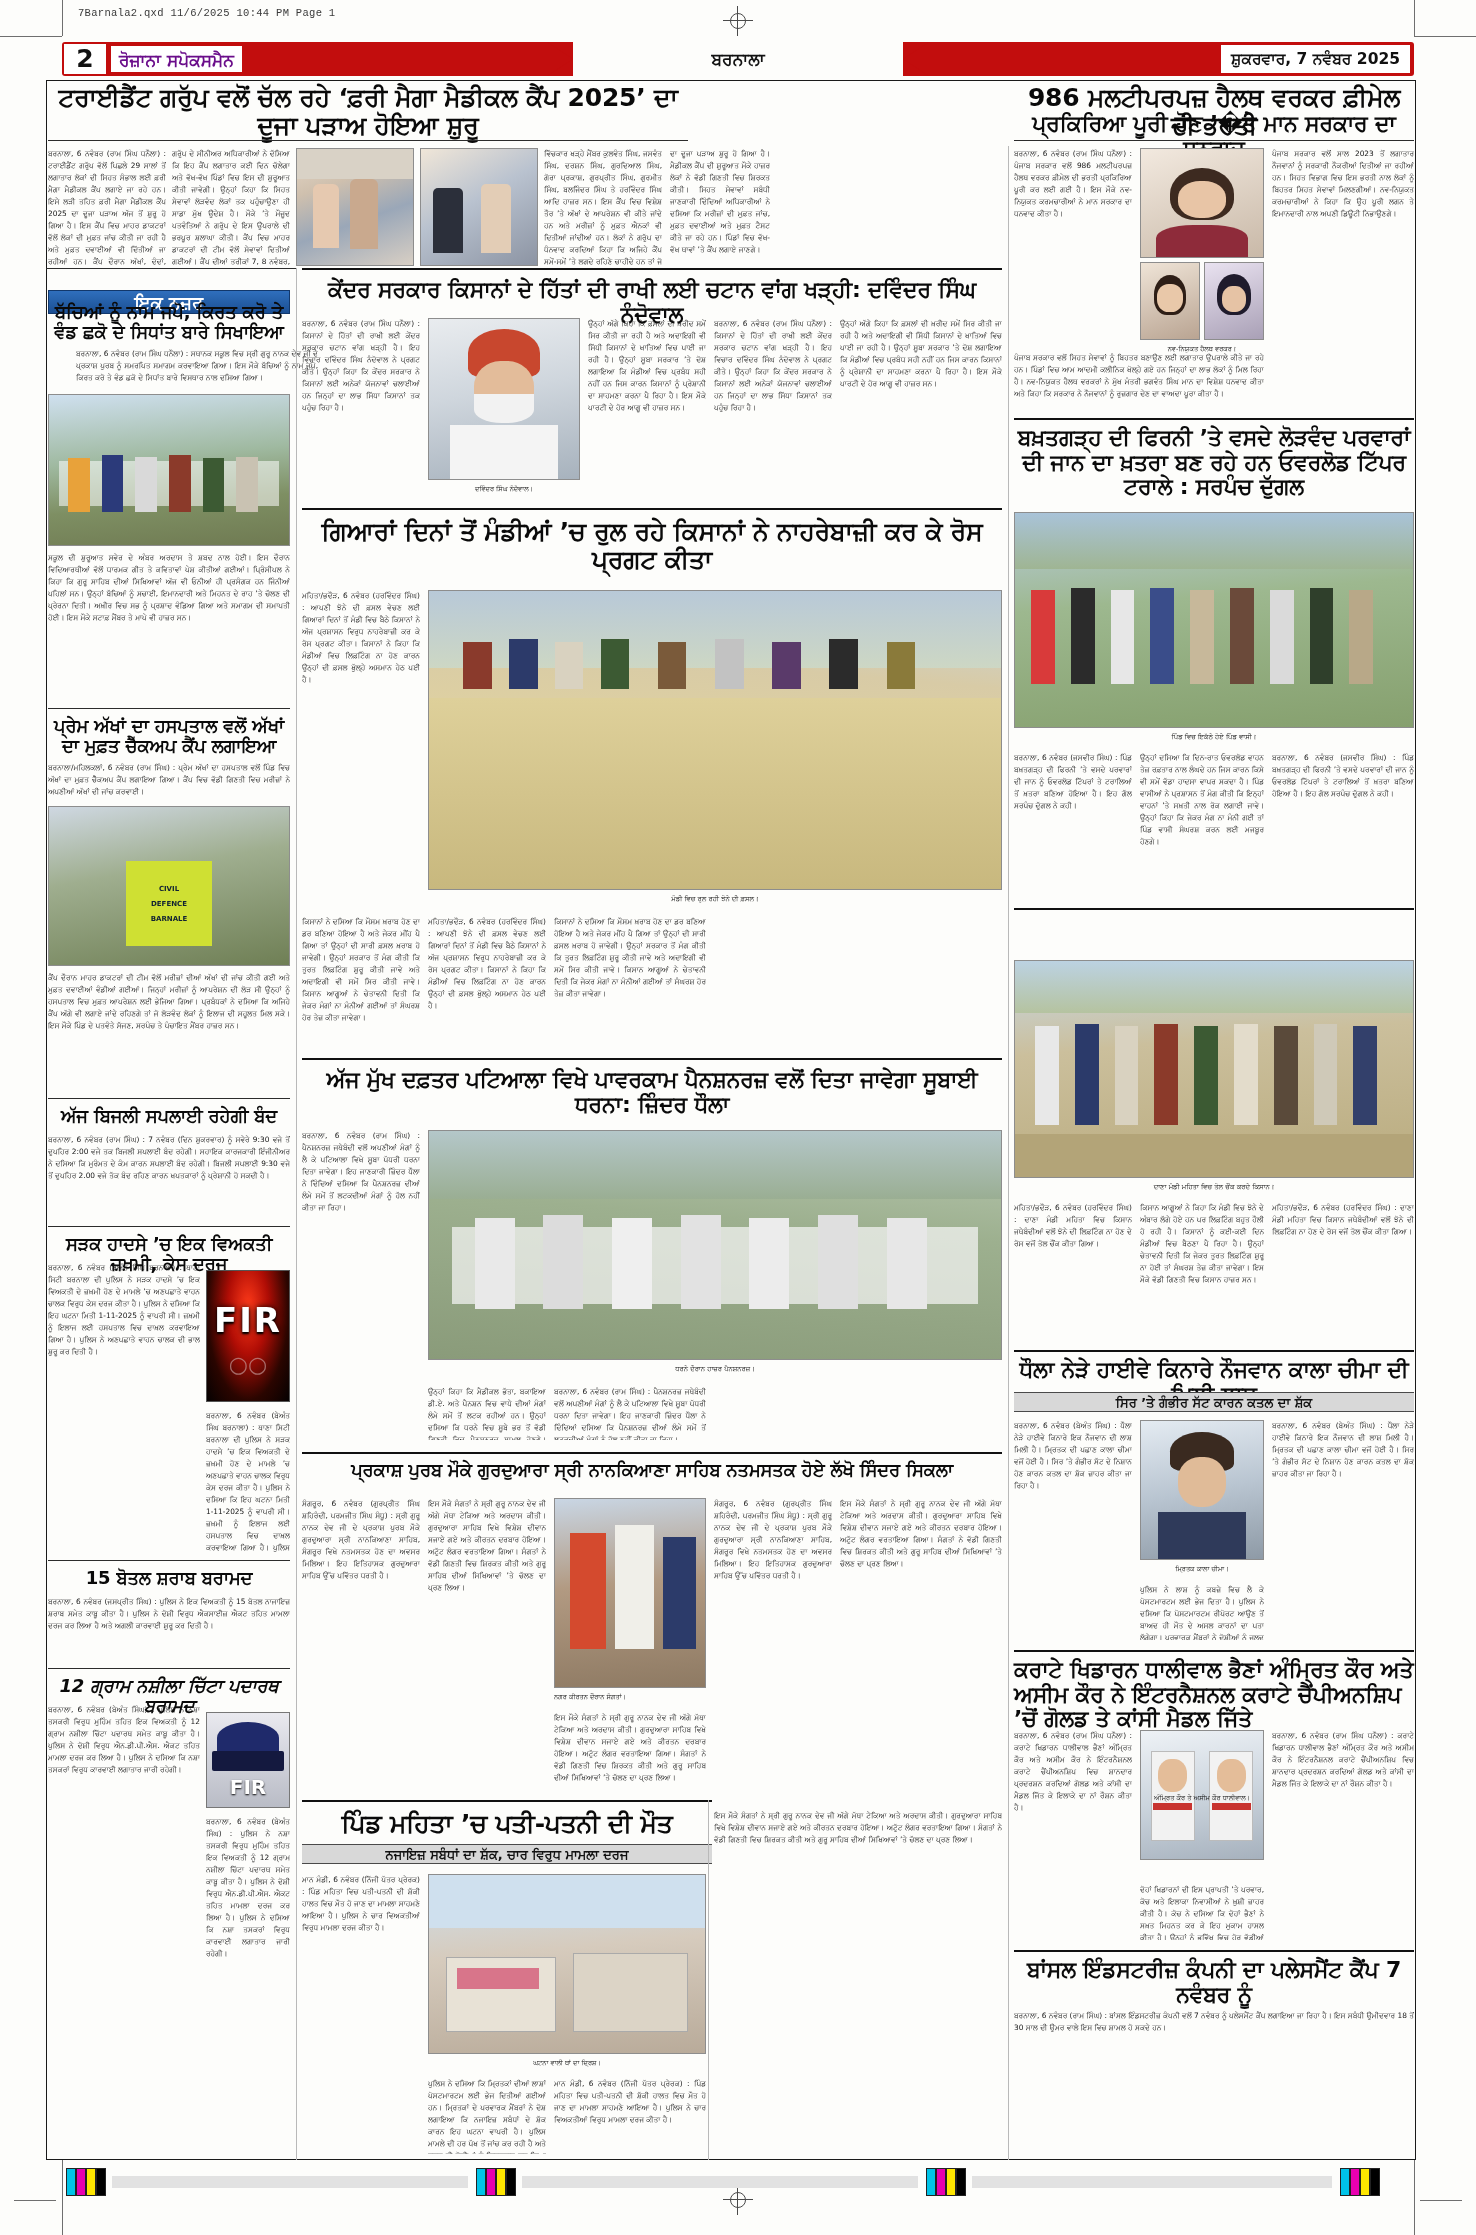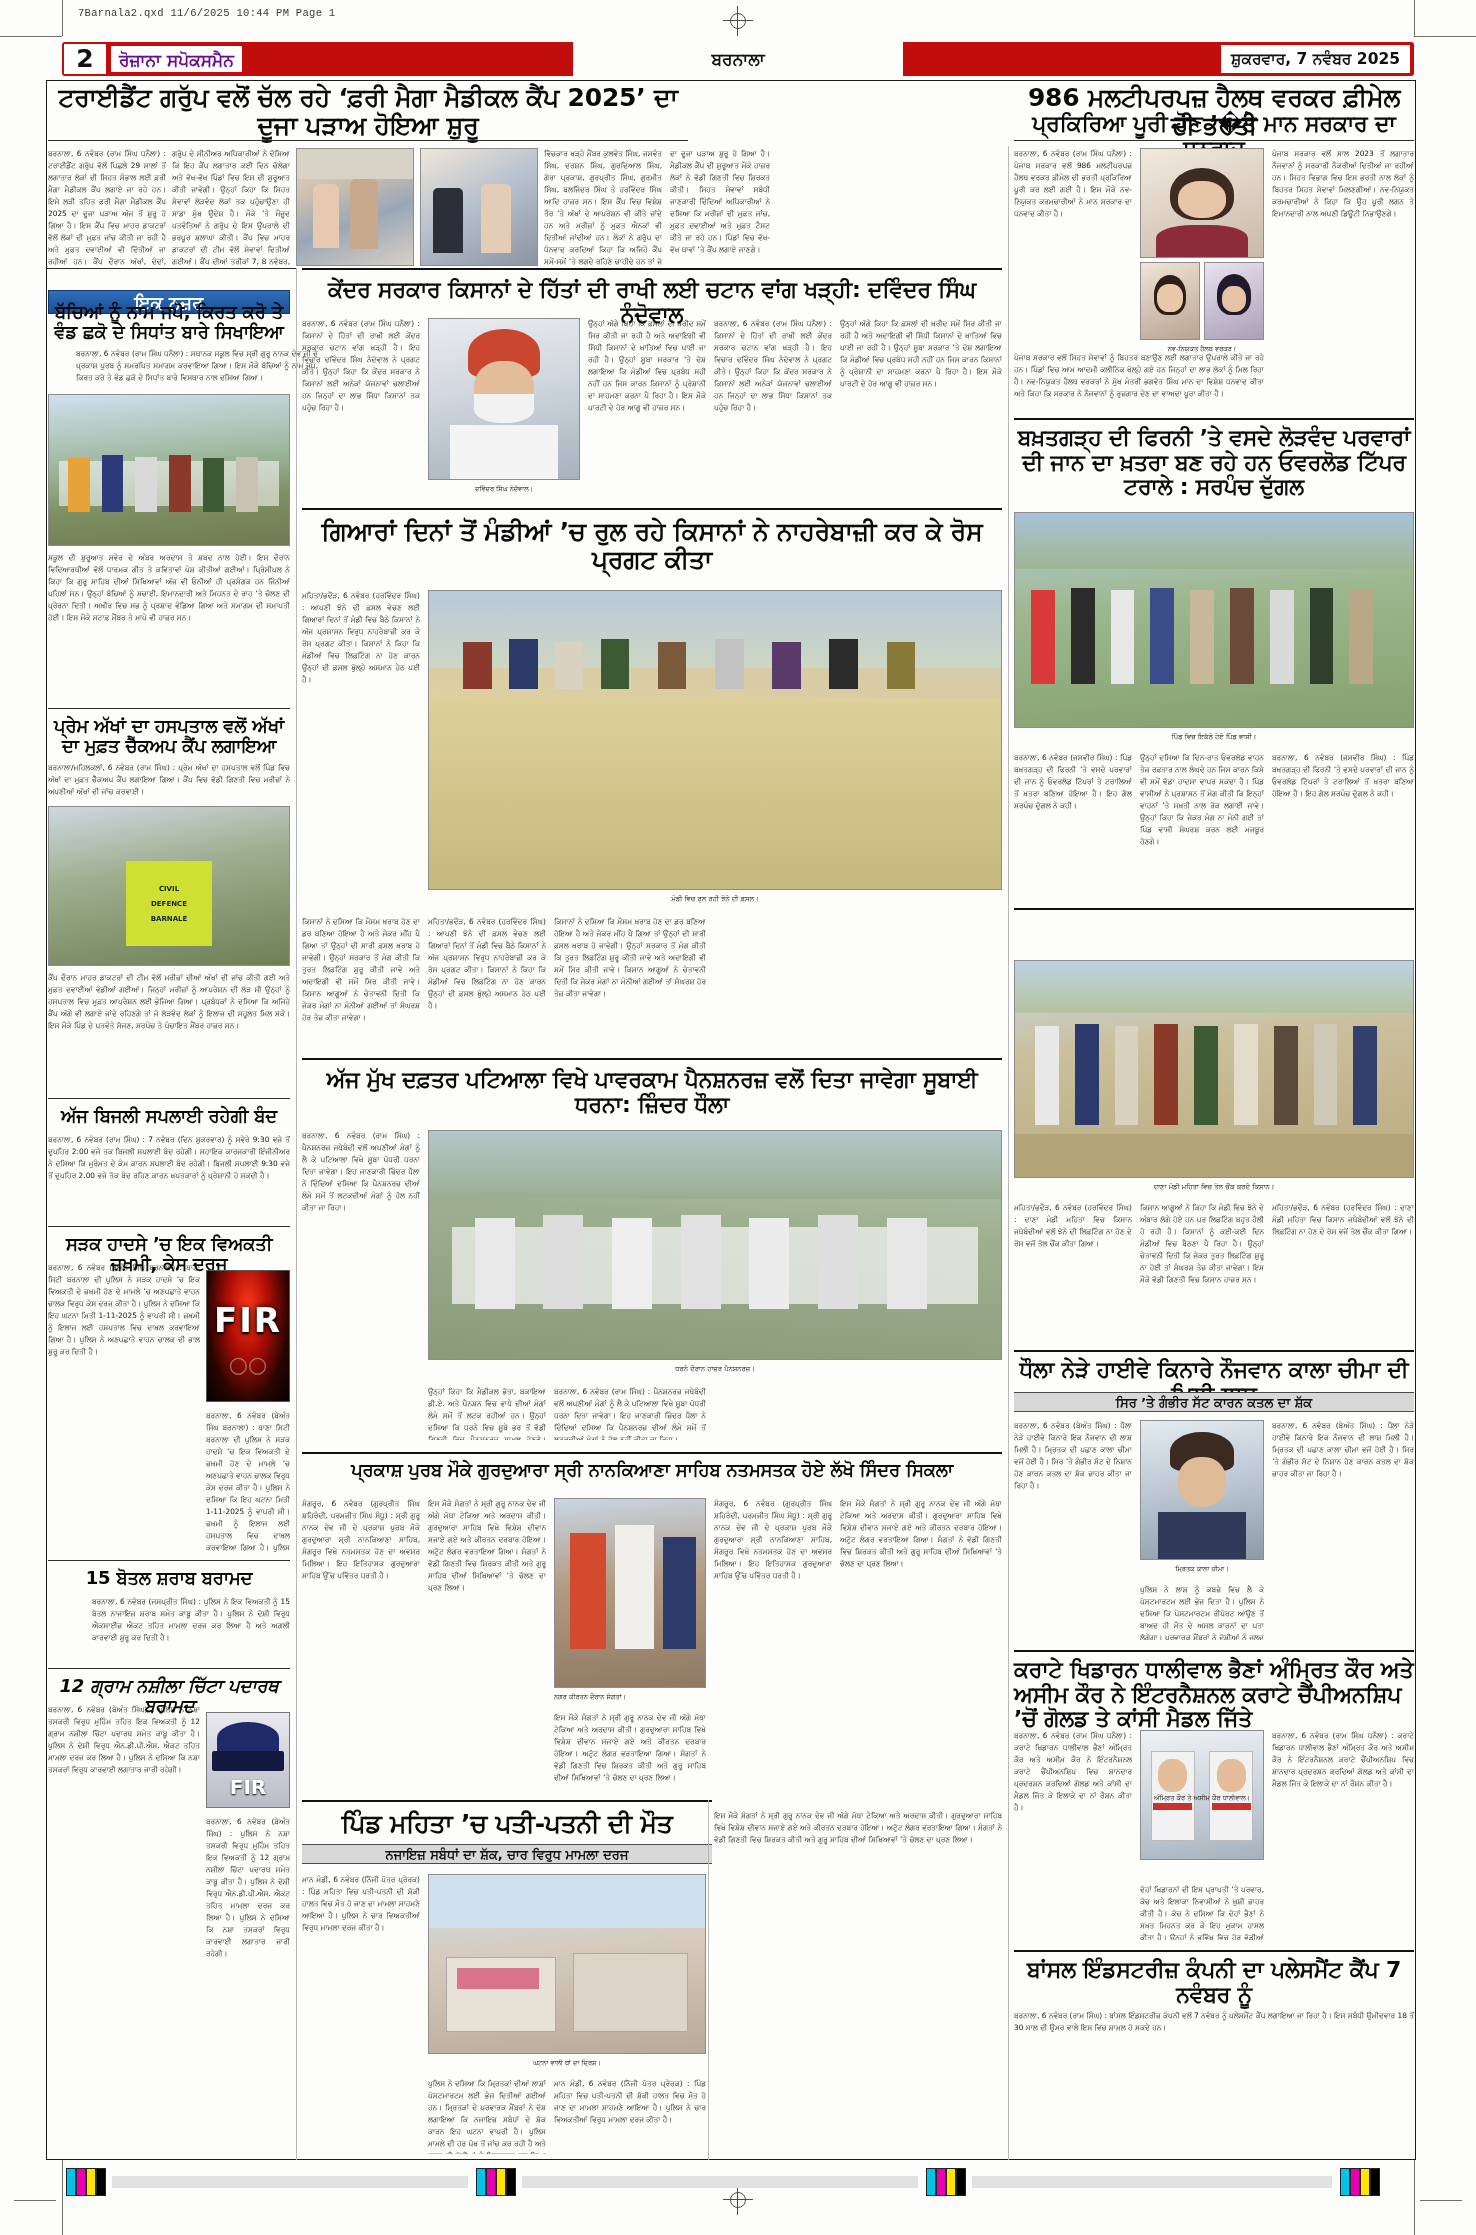--- a/index.html
+++ b/index.html
@@ -305,21 +305,21 @@
   <div class="body-col" style="left:48px; top:1262px; width:152px; height:290px;">ਬਰਨਾਲਾ, 6 ਨਵੰਬਰ (ਬੇਅੰਤ ਸਿੰਘ ਬਰਨਾਲਾ) : ਥਾਣਾ ਸਿਟੀ ਬਰਨਾਲਾ ਦੀ ਪੁਲਿਸ ਨੇ ਸੜਕ ਹਾਦਸੇ ’ਚ ਇਕ ਵਿਅਕਤੀ ਦੇ ਜ਼ਖ਼ਮੀ ਹੋਣ ਦੇ ਮਾਮਲੇ ’ਚ ਅਣਪਛਾਤੇ ਵਾਹਨ ਚਾਲਕ ਵਿਰੁਧ ਕੇਸ ਦਰਜ ਕੀਤਾ ਹੈ। ਪੁਲਿਸ ਨੇ ਦਸਿਆ ਕਿ ਇਹ ਘਟਨਾ ਮਿਤੀ 1-11-2025 ਨੂੰ ਵਾਪਰੀ ਸੀ। ਜ਼ਖ਼ਮੀ ਨੂੰ ਇਲਾਜ ਲਈ ਹਸਪਤਾਲ ਵਿਚ ਦਾਖ਼ਲ ਕਰਵਾਇਆ ਗਿਆ ਹੈ। ਪੁਲਿਸ ਨੇ ਅਣਪਛਾਤੇ ਵਾਹਨ ਚਾਲਕ ਦੀ ਭਾਲ ਸ਼ੁਰੂ ਕਰ ਦਿਤੀ ਹੈ।</div>
   <div class="fir-art" style="left:206px; top:1270px; width:84px; height:132px;">
     <div class="fir-txt">FIR</div>
     <div class="fir-cuff">○○</div>
   </div>
   <div class="body-col" style="left:206px; top:1410px; width:84px; height:142px;">ਬਰਨਾਲਾ, 6 ਨਵੰਬਰ (ਬੇਅੰਤ ਸਿੰਘ ਬਰਨਾਲਾ) : ਥਾਣਾ ਸਿਟੀ ਬਰਨਾਲਾ ਦੀ ਪੁਲਿਸ ਨੇ ਸੜਕ ਹਾਦਸੇ ’ਚ ਇਕ ਵਿਅਕਤੀ ਦੇ ਜ਼ਖ਼ਮੀ ਹੋਣ ਦੇ ਮਾਮਲੇ ’ਚ ਅਣਪਛਾਤੇ ਵਾਹਨ ਚਾਲਕ ਵਿਰੁਧ ਕੇਸ ਦਰਜ ਕੀਤਾ ਹੈ। ਪੁਲਿਸ ਨੇ ਦਸਿਆ ਕਿ ਇਹ ਘਟਨਾ ਮਿਤੀ 1-11-2025 ਨੂੰ ਵਾਪਰੀ ਸੀ। ਜ਼ਖ਼ਮੀ ਨੂੰ ਇਲਾਜ ਲਈ ਹਸਪਤਾਲ ਵਿਚ ਦਾਖ਼ਲ ਕਰਵਾਇਆ ਗਿਆ ਹੈ। ਪੁਲਿਸ ਨੇ ਅਣਪਛਾਤੇ ਵਾਹਨ ਚਾਲਕ ਦੀ ਭਾਲ ਸ਼ੁਰੂ ਕਰ ਦਿਤੀ ਹੈ।</div>
 
   <div class="hr-thin" style="left:48px; top:1560px; width:242px;"></div>
 
   <div class="hl hl-md" style="left:48px; top:1568px; width:242px; text-align:center;">15 ਬੋਤਲ ਸ਼ਰਾਬ ਬਰਾਮਦ</div>
-  <div class="body-col" style="left:48px; top:1596px; width:242px; height:66px;padding-left:44px;">ਬਰਨਾਲਾ, 6 ਨਵੰਬਰ (ਜਸਪ੍ਰੀਤ ਸਿੰਘ) : ਪੁਲਿਸ ਨੇ ਇਕ ਵਿਅਕਤੀ ਨੂੰ 15 ਬੋਤਲ ਨਾਜਾਇਜ਼ ਸ਼ਰਾਬ ਸਮੇਤ ਕਾਬੂ ਕੀਤਾ ਹੈ। ਪੁਲਿਸ ਨੇ ਦੋਸ਼ੀ ਵਿਰੁਧ ਐਕਸਾਈਜ਼ ਐਕਟ ਤਹਿਤ ਮਾਮਲਾ ਦਰਜ ਕਰ ਲਿਆ ਹੈ ਅਤੇ ਅਗਲੀ ਕਾਰਵਾਈ ਸ਼ੁਰੂ ਕਰ ਦਿਤੀ ਹੈ।</div>
+  <div class="body-col" style="left:48px; top:1596px; width:242px; height:66px;">ਬਰਨਾਲਾ, 6 ਨਵੰਬਰ (ਜਸਪ੍ਰੀਤ ਸਿੰਘ) : ਪੁਲਿਸ ਨੇ ਇਕ ਵਿਅਕਤੀ ਨੂੰ 15 ਬੋਤਲ ਨਾਜਾਇਜ਼ ਸ਼ਰਾਬ ਸਮੇਤ ਕਾਬੂ ਕੀਤਾ ਹੈ। ਪੁਲਿਸ ਨੇ ਦੋਸ਼ੀ ਵਿਰੁਧ ਐਕਸਾਈਜ਼ ਐਕਟ ਤਹਿਤ ਮਾਮਲਾ ਦਰਜ ਕਰ ਲਿਆ ਹੈ ਅਤੇ ਅਗਲੀ ਕਾਰਵਾਈ ਸ਼ੁਰੂ ਕਰ ਦਿਤੀ ਹੈ।</div>
 
   <div class="hr-thin" style="left:48px; top:1668px; width:242px;"></div>
 
   <div class="hl hl-md" style="left:48px; top:1676px; width:242px; text-align:center;font-style:italic;">12 ਗ੍ਰਾਮ ਨਸ਼ੀਲਾ ਚਿੱਟਾ ਪਦਾਰਥ ਬਰਾਮਦ</div>
   <div class="body-col" style="left:48px; top:1704px; width:152px; height:420px;">ਬਰਨਾਲਾ, 6 ਨਵੰਬਰ (ਬੇਅੰਤ ਸਿੰਘ) : ਪੁਲਿਸ ਨੇ ਨਸ਼ਾ ਤਸਕਰੀ ਵਿਰੁਧ ਮੁਹਿੰਮ ਤਹਿਤ ਇਕ ਵਿਅਕਤੀ ਨੂੰ 12 ਗ੍ਰਾਮ ਨਸ਼ੀਲਾ ਚਿੱਟਾ ਪਦਾਰਥ ਸਮੇਤ ਕਾਬੂ ਕੀਤਾ ਹੈ। ਪੁਲਿਸ ਨੇ ਦੋਸ਼ੀ ਵਿਰੁਧ ਐਨ.ਡੀ.ਪੀ.ਐਸ. ਐਕਟ ਤਹਿਤ ਮਾਮਲਾ ਦਰਜ ਕਰ ਲਿਆ ਹੈ। ਪੁਲਿਸ ਨੇ ਦਸਿਆ ਕਿ ਨਸ਼ਾ ਤਸਕਰਾਂ ਵਿਰੁਧ ਕਾਰਵਾਈ ਲਗਾਤਾਰ ਜਾਰੀ ਰਹੇਗੀ।</div>
   <div class="cap-art" style="left:206px; top:1712px; width:84px; height:96px;">
     <div class="capdome"></div>
     <div class="capband"></div>
     <div class="fir2">FIR</div>
   </div>

